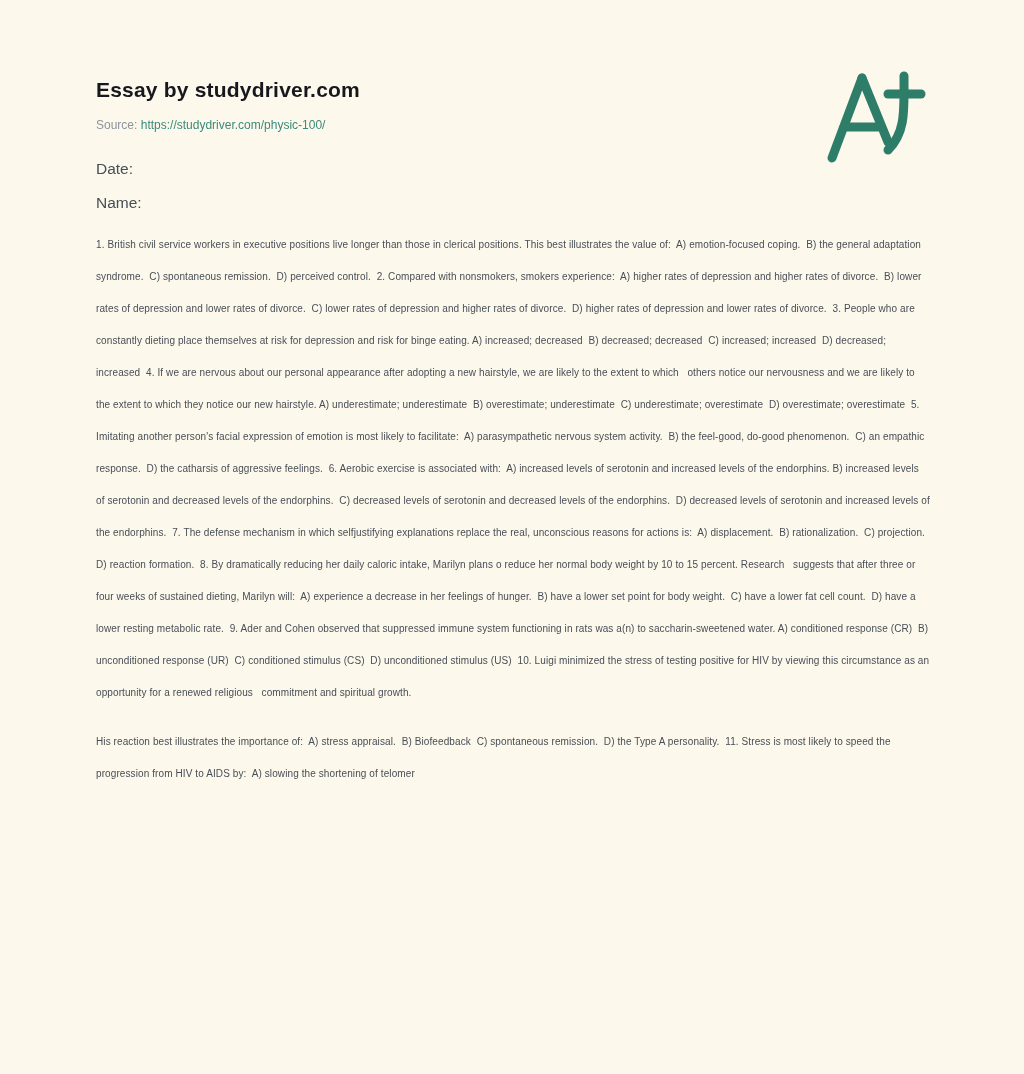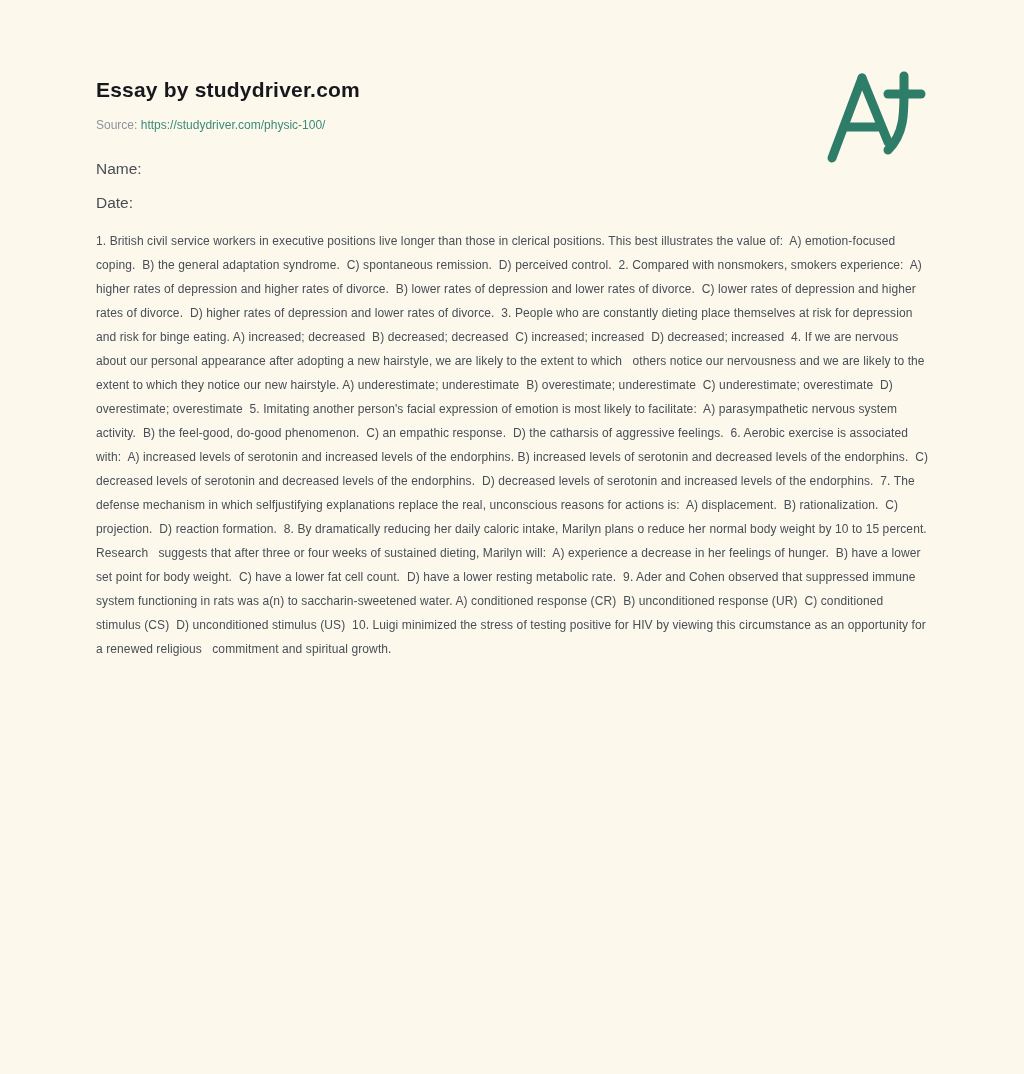--- a/index.html
+++ b/index.html
@@ -65,22 +65,22 @@
     margin-top:28px;
     font-size:15.5px;
     color:var(--body);
   }
   .field-label + .field-label{
     margin-top:16px;
   }
   .body-para{
     margin:0;
     margin-top:17px;
-    font-size:12px;
-    line-height:24px;
+    font-size:10px;
+    line-height:32px;
     color:var(--body);
     white-space:pre-wrap;
     letter-spacing:0.1px;
   }
   .body-para + .body-para{
     margin-top:17px;
   }
 </style>
 </head>
 <body>
@@ -101,19 +101,20 @@
 
   <div class="content">
     <div class="byline">Essay by studydriver.com</div>
 
     <div class="source-line">
       <span>Source:</span>
       <a href="#">https://studydriver.com/physic-100/</a>
     </div>
 
 
+    <p class="field-label">Date:</p>
     <p class="field-label">Name:</p>
-    <p class="field-label">Date:</p>
 
     <p class="body-para">1. British civil service workers in executive positions live longer than those in clerical positions. This best illustrates the value of:  A) emotion-focused coping.  B) the general adaptation syndrome.  C) spontaneous remission.  D) perceived control.  2. Compared with nonsmokers, smokers experience:  A) higher rates of depression and higher rates of divorce.  B) lower rates of depression and lower rates of divorce.  C) lower rates of depression and higher rates of divorce.  D) higher rates of depression and lower rates of divorce.  3. People who are constantly dieting place themselves at risk for depression and risk for binge eating. A) increased; decreased  B) decreased; decreased  C) increased; increased  D) decreased; increased  4. If we are nervous about our personal appearance after adopting a new hairstyle, we are likely to the extent to which   others notice our nervousness and we are likely to the extent to which they notice our new hairstyle. A) underestimate; underestimate  B) overestimate; underestimate  C) underestimate; overestimate  D) overestimate; overestimate  5. Imitating another person's facial expression of emotion is most likely to facilitate:  A) parasympathetic nervous system activity.  B) the feel-good, do-good phenomenon.  C) an empathic response.  D) the catharsis of aggressive feelings.  6. Aerobic exercise is associated with:  A) increased levels of serotonin and increased levels of the endorphins. B) increased levels of serotonin and decreased levels of the endorphins.  C) decreased levels of serotonin and decreased levels of the endorphins.  D) decreased levels of serotonin and increased levels of the endorphins.  7. The defense mechanism in which selfjustifying explanations replace the real, unconscious reasons for actions is:  A) displacement.  B) rationalization.  C) projection.  D) reaction formation.  8. By dramatically reducing her daily caloric intake, Marilyn plans o reduce her normal body weight by 10 to 15 percent. Research   suggests that after three or four weeks of sustained dieting, Marilyn will:  A) experience a decrease in her feelings of hunger.  B) have a lower set point for body weight.  C) have a lower fat cell count.  D) have a lower resting metabolic rate.  9. Ader and Cohen observed that suppressed immune system functioning in rats was a(n) to saccharin-sweetened water. A) conditioned response (CR)  B) unconditioned response (UR)  C) conditioned stimulus (CS)  D) unconditioned stimulus (US)  10. Luigi minimized the stress of testing positive for HIV by viewing this circumstance as an opportunity for a renewed religious   commitment and spiritual growth.</p>
+    <p class="body-para">His reaction best illustrates the importance of:  A) stress appraisal.  B) Biofeedback  C) spontaneous remission.  D) the Type A personality.  11. Stress is most likely to speed the progression from HIV to AIDS by:  A) slowing the shortening of telomer</p>
   </div>
 
 </div>
 
 </body></html>

